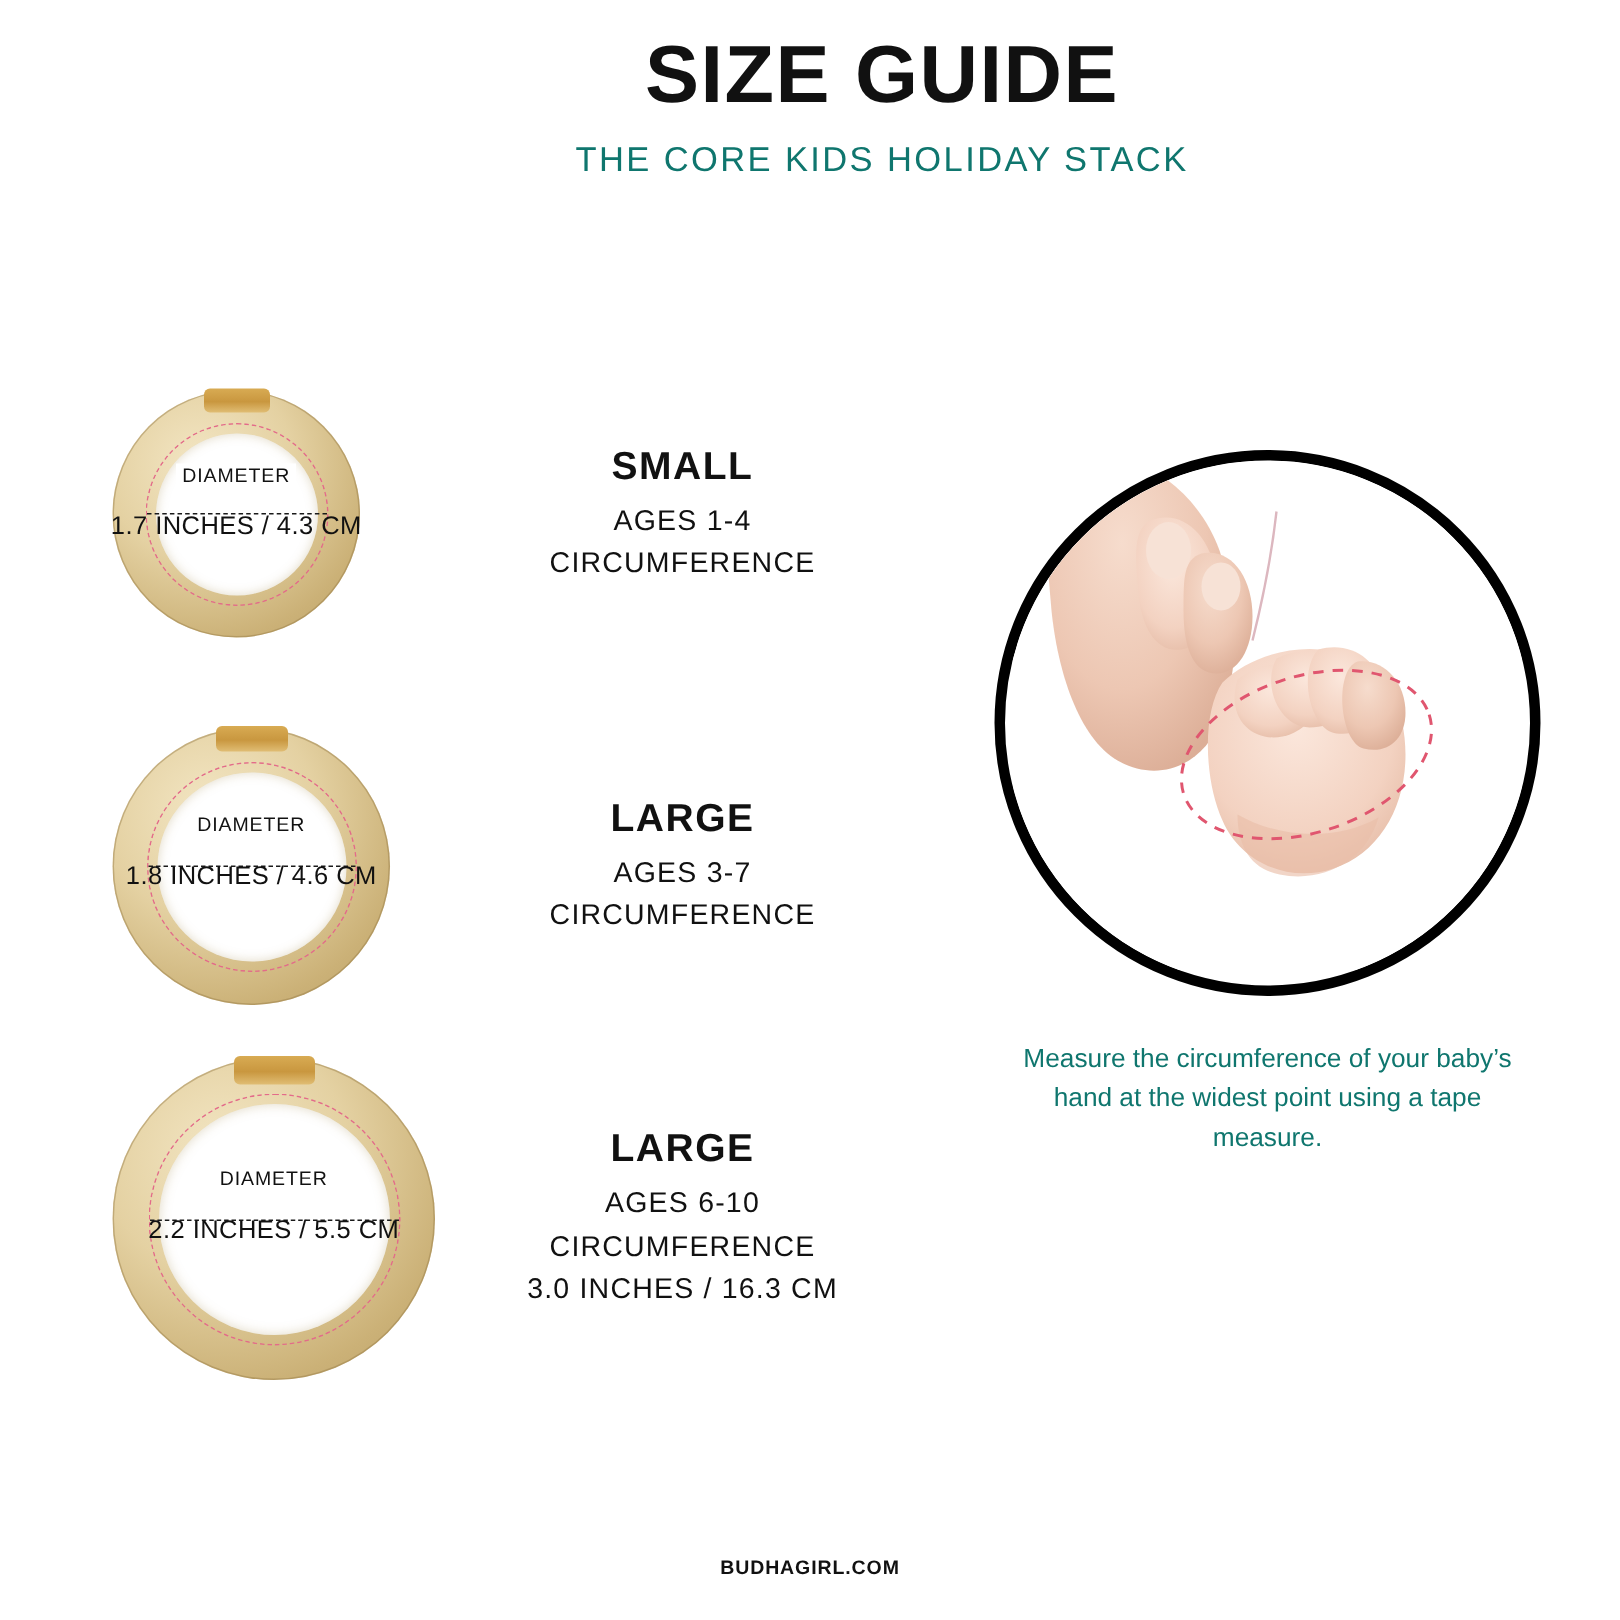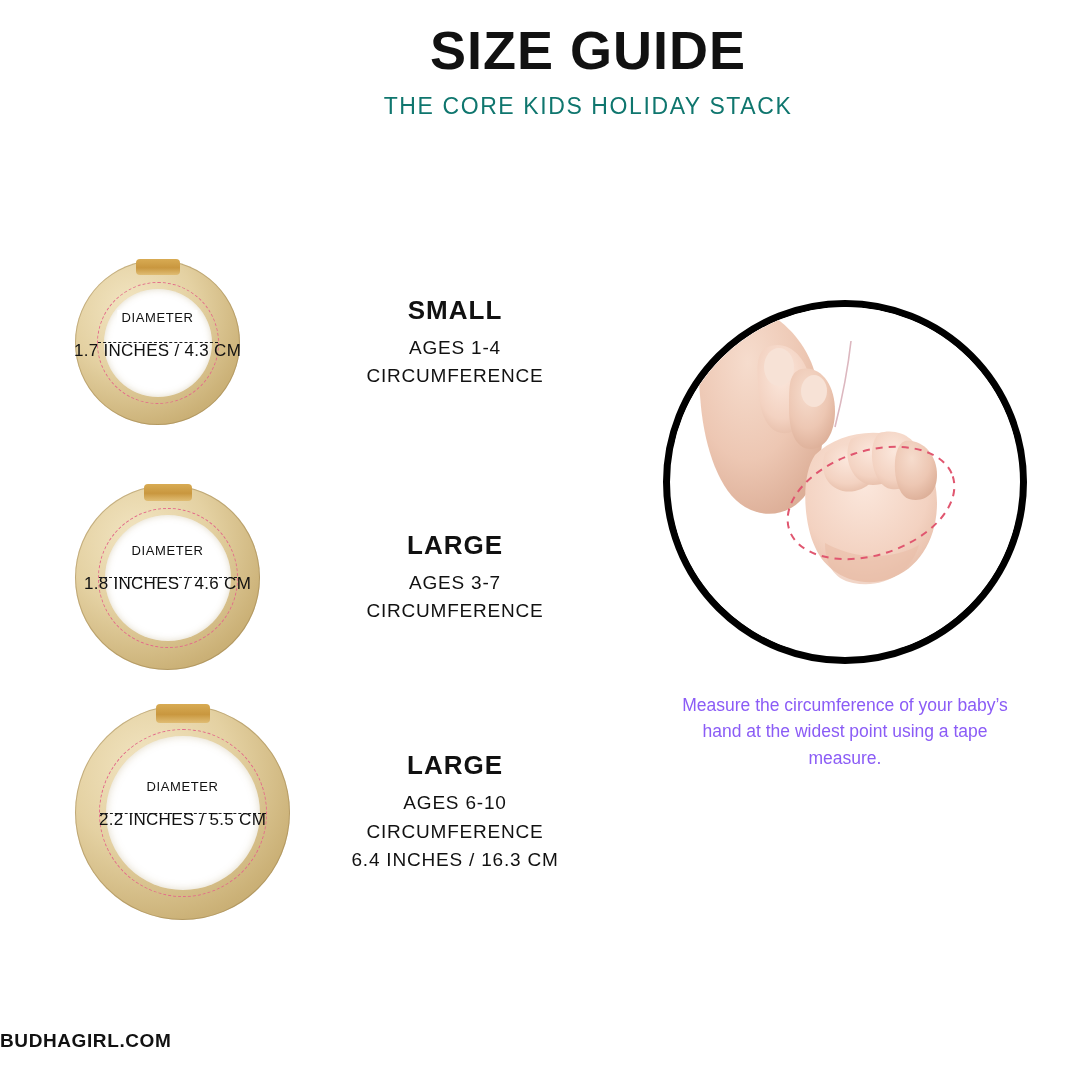--- a/index.html
+++ b/index.html
@@ -171,31 +171,32 @@
   .photo-inner {
     position: absolute;
     inset: 0;
     border-radius: 50%;
     overflow: hidden;
   }
   .caption {
     margin-top: 28px;
     font-size: 17.5px;
     line-height: 1.5;
-    color: #8b5cf6;
+    color: #0f766e;
     padding: 0 30px;
   }
 
   
   .footer {
     position: absolute;
     bottom: 28px;
     left: 0;
     width: 100%;
-    font-size: 19px;
+    text-align: center;
+    font-size: 13px;
     font-weight: bold;
     letter-spacing: 0.6px;
   }
 </style>
 </head>
 <body>
 
 <div class="header">
   <h1 class="title">SIZE GUIDE</h1>
   <div class="subtitle">THE CORE KIDS HOLIDAY STACK</div>
@@ -253,21 +254,21 @@
           <span class="dim-name">DIAMETER</span>
           <span class="dim-value">2.2 INCHES / 5.5 CM</span>
         </div>
         <div style="position:absolute;width:154px;height:154px;border-radius:50%;background:#fff;box-shadow:inset 0 0 8px rgba(170,145,90,0.35);"></div>
       </div>
     </div>
     <div class="size-text">
       <div class="size-name">LARGE</div>
       <div class="size-line">AGES 6-10</div>
       <div class="size-line">CIRCUMFERENCE</div>
-      <div class="size-line">6.4 INCHES / 16.3 CM</div>
+      <div class="size-line">3.0 INCHES / 16.3 CM</div>
     </div>
   </div>
 
 </div>
 
 <div class="right-panel">
   <div class="photo-circle">
     <div class="photo-inner">
       <svg viewBox="0 0 340 340" width="340" height="340">
         <defs>

